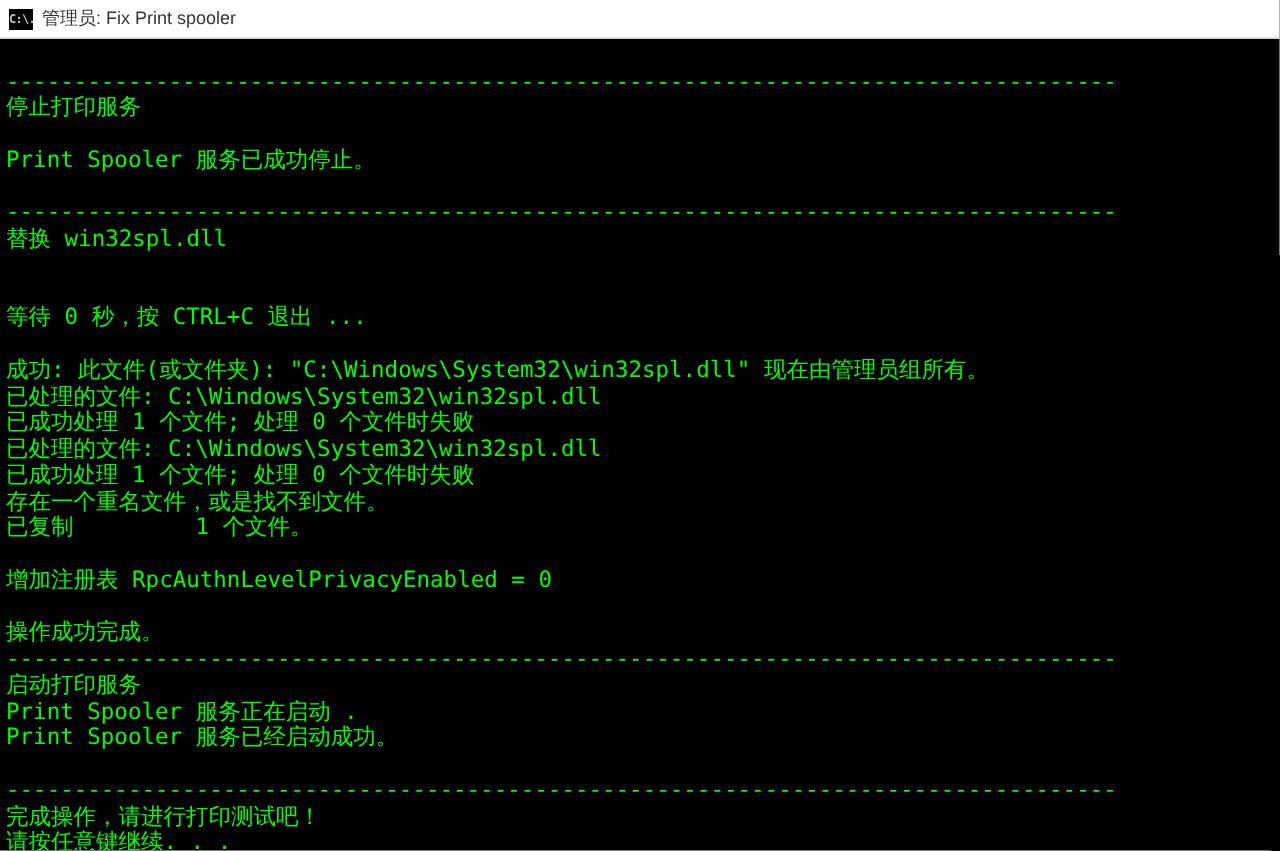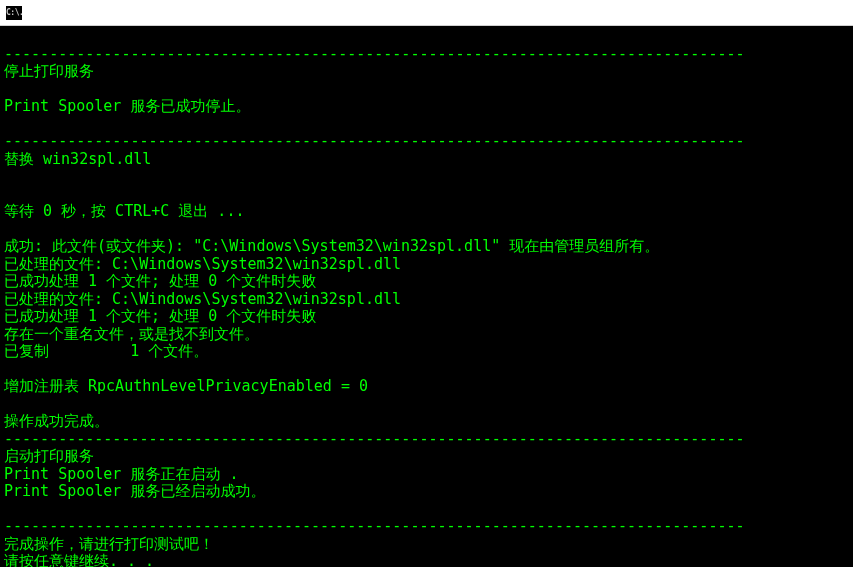--- a/index.html
+++ b/index.html
@@ -51,20 +51,21 @@
       white-space: pre;
       overflow: hidden;
     }
   </style>
 </head>
 <body>
 
 <div class="window">
   <div class="titlebar">
     <div class="titlebar-icon">C:\.</div>
+    <div>管理员:  Fix Print spooler</div>
   </div>
   <div class="terminal" id="terminal">
 ----------------------------------------------------------------------------------
 停止打印服务
 
 Print Spooler 服务已成功停止。
 
 ----------------------------------------------------------------------------------
 替换 win32spl.dll
 

